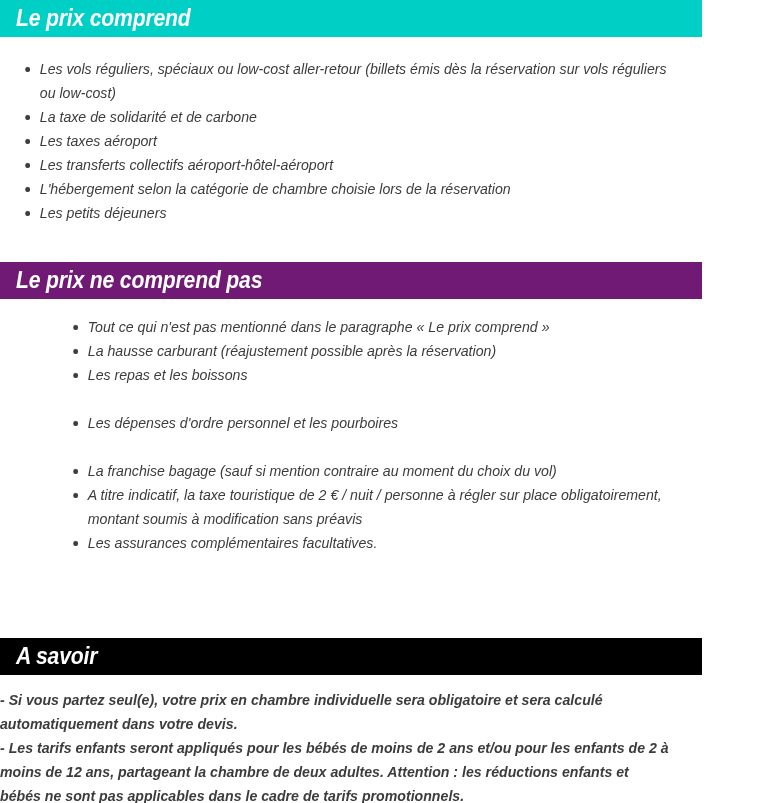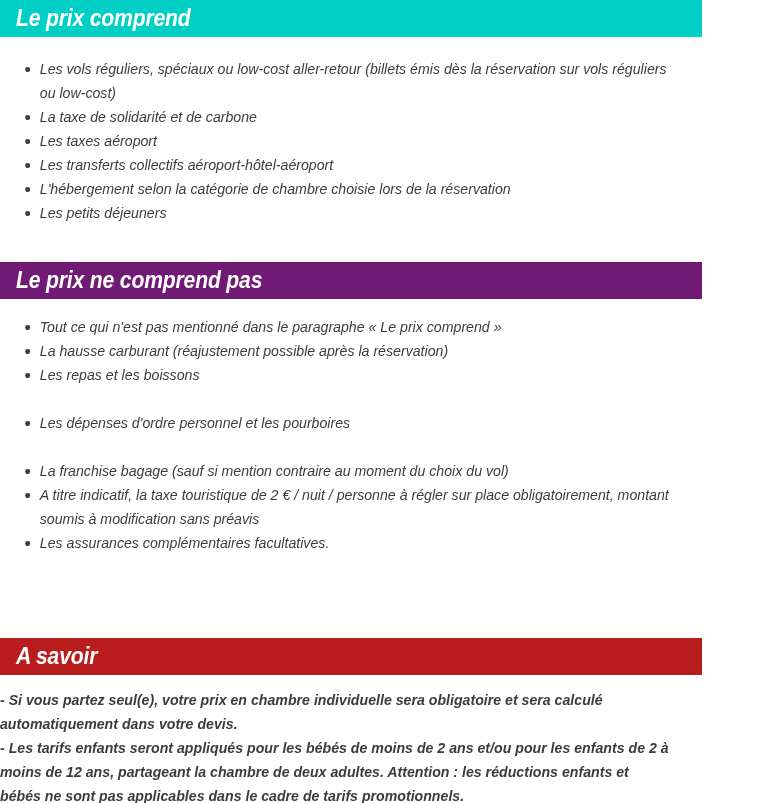--- a/index.html
+++ b/index.html
@@ -84,20 +84,21 @@
   #section-inclus .section-body {
     padding-top: 20px;
   }
 
   
   #section-exclus {
     margin-top: 0;
   }
   #section-exclus .section-body {
     padding-top: 16px;
+    margin-left: 48px;
   }
 
   
   #section-a-savoir .section-body {
     padding-top: 13px;
     padding-left: 0px;
     padding-right: 12px;
     font-weight: bold;
   }
   .note-para {
@@ -179,21 +180,21 @@
         <li class="item">
           <span>Les assurances complémentaires facultatives.</span>
         </li>
       </ul>
     </div>
   </section>
 
   <div class="gap" style="height:83px;"></div>
 
   <section id="section-a-savoir">
-    <div class="section-bar" style="background: #b91c1c;">
+    <div class="section-bar" style="background: #000000;">
       <span class="bar-title">A savoir</span>
     </div>
     <div class="section-body">
       <p class="note-para">- Si vous partez seul(e), votre prix en chambre individuelle sera obligatoire et sera calculé automatiquement dans votre devis.</p>
       <p class="note-para">- Les tarifs enfants seront appliqués pour les bébés de moins de 2 ans et/ou pour les enfants de 2 à moins de 12 ans, partageant la chambre de deux adultes. Attention : les réductions enfants et bébés ne sont pas applicables dans le cadre de tarifs promotionnels.</p>
     </div>
   </section>
 
 </div>
 

